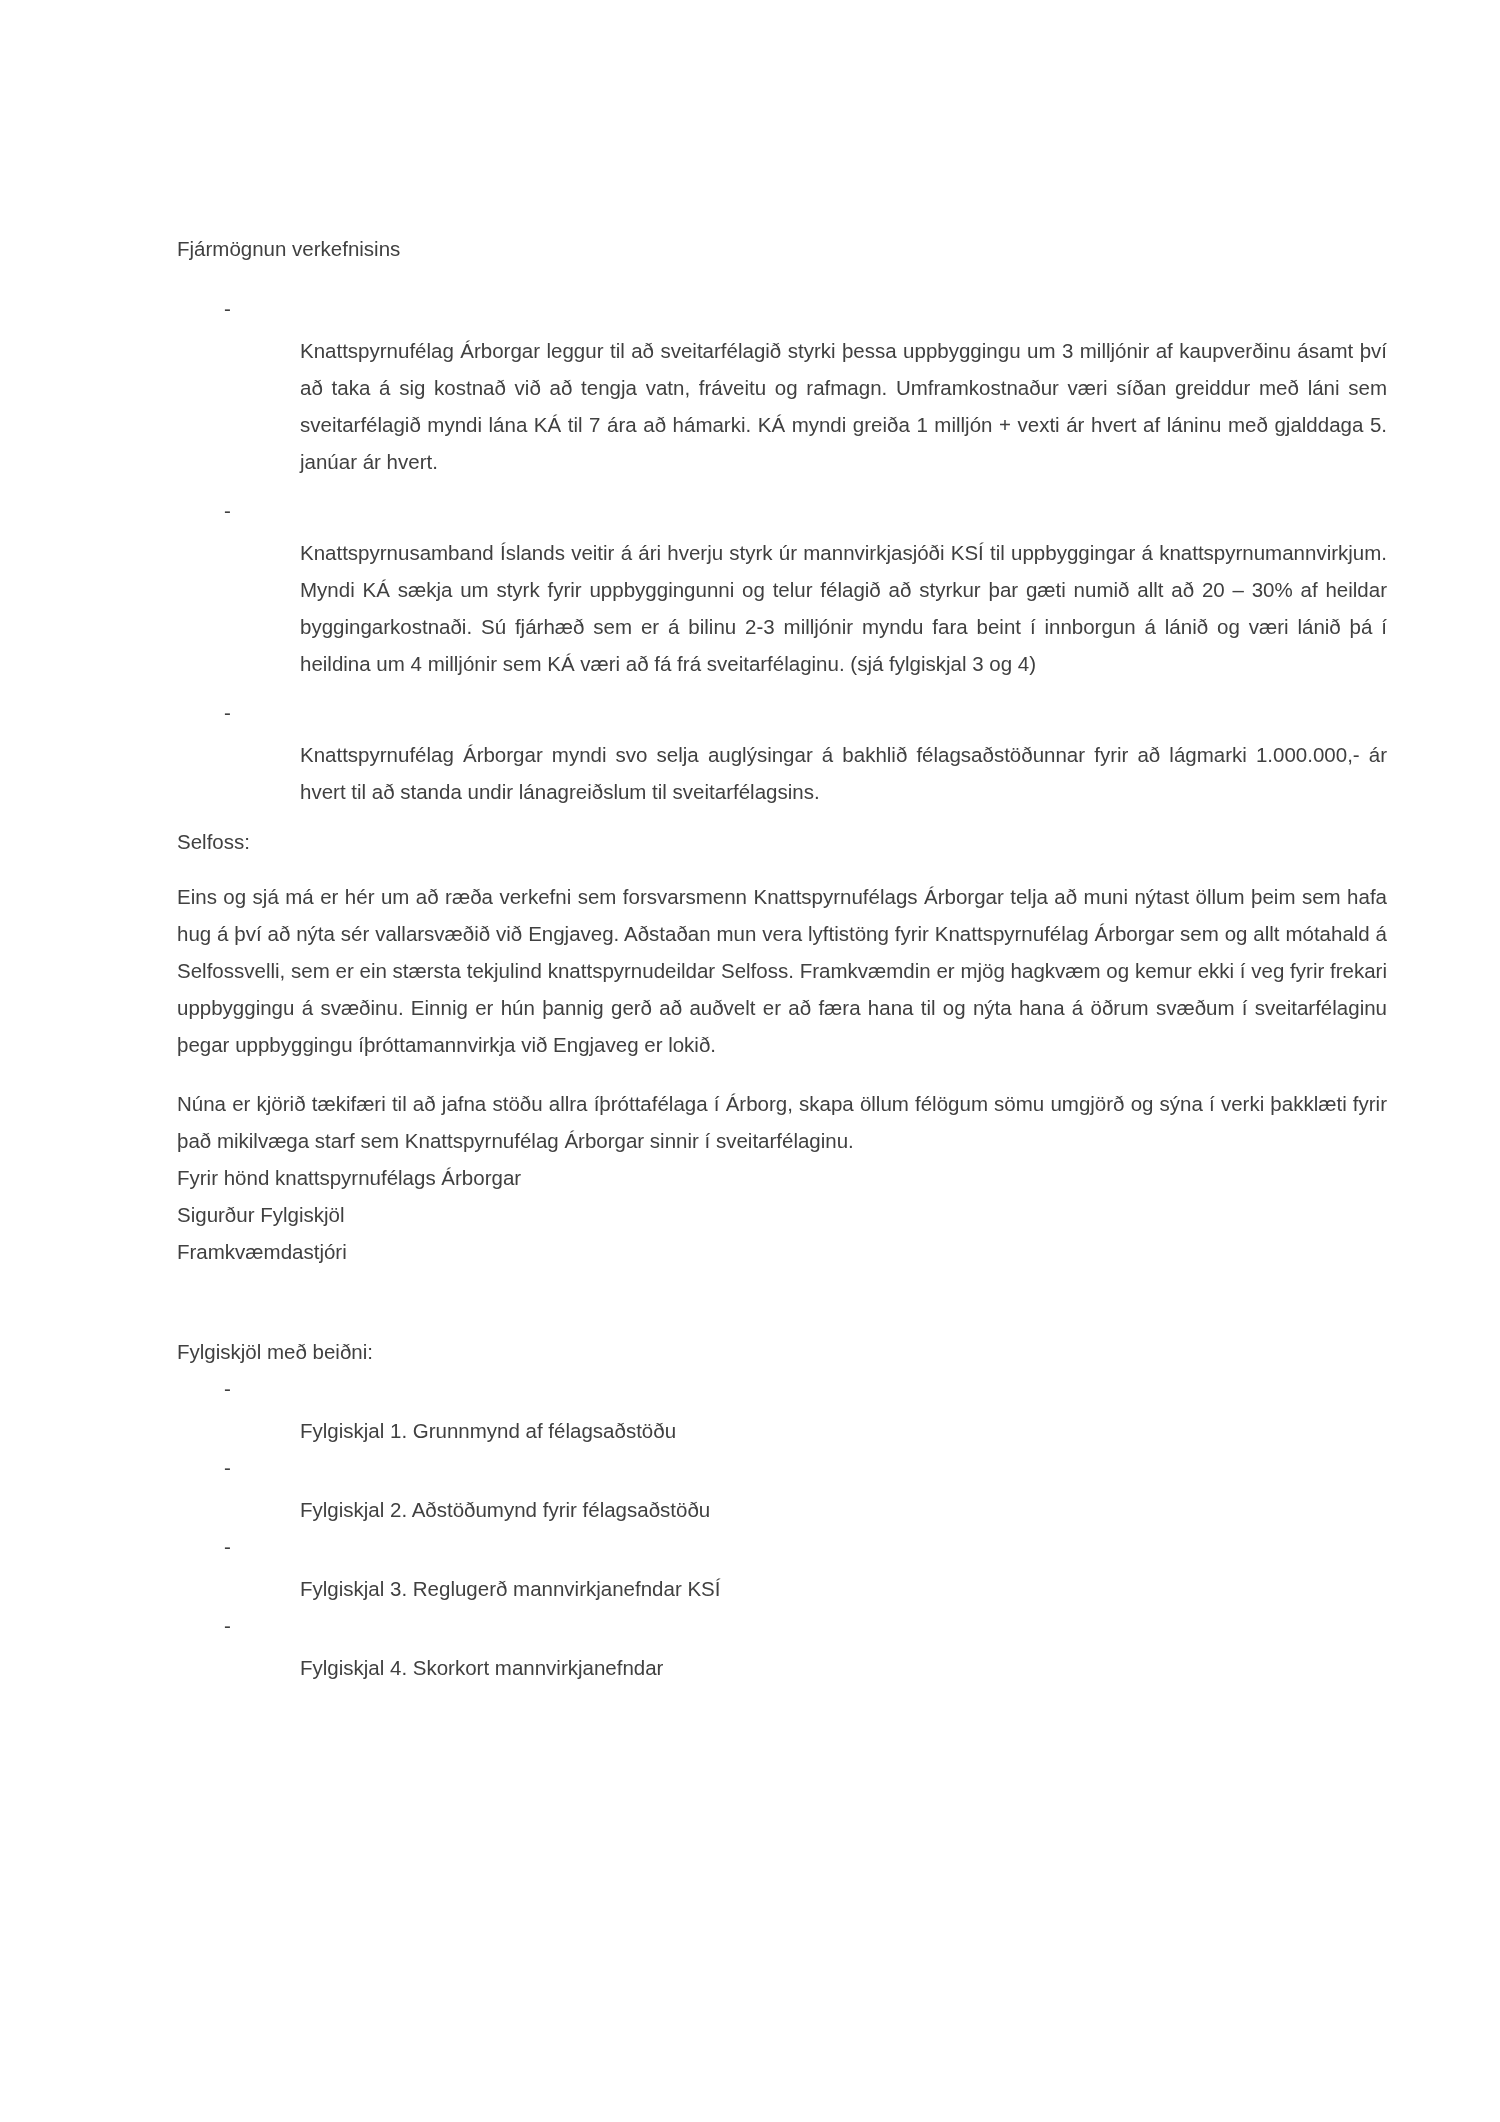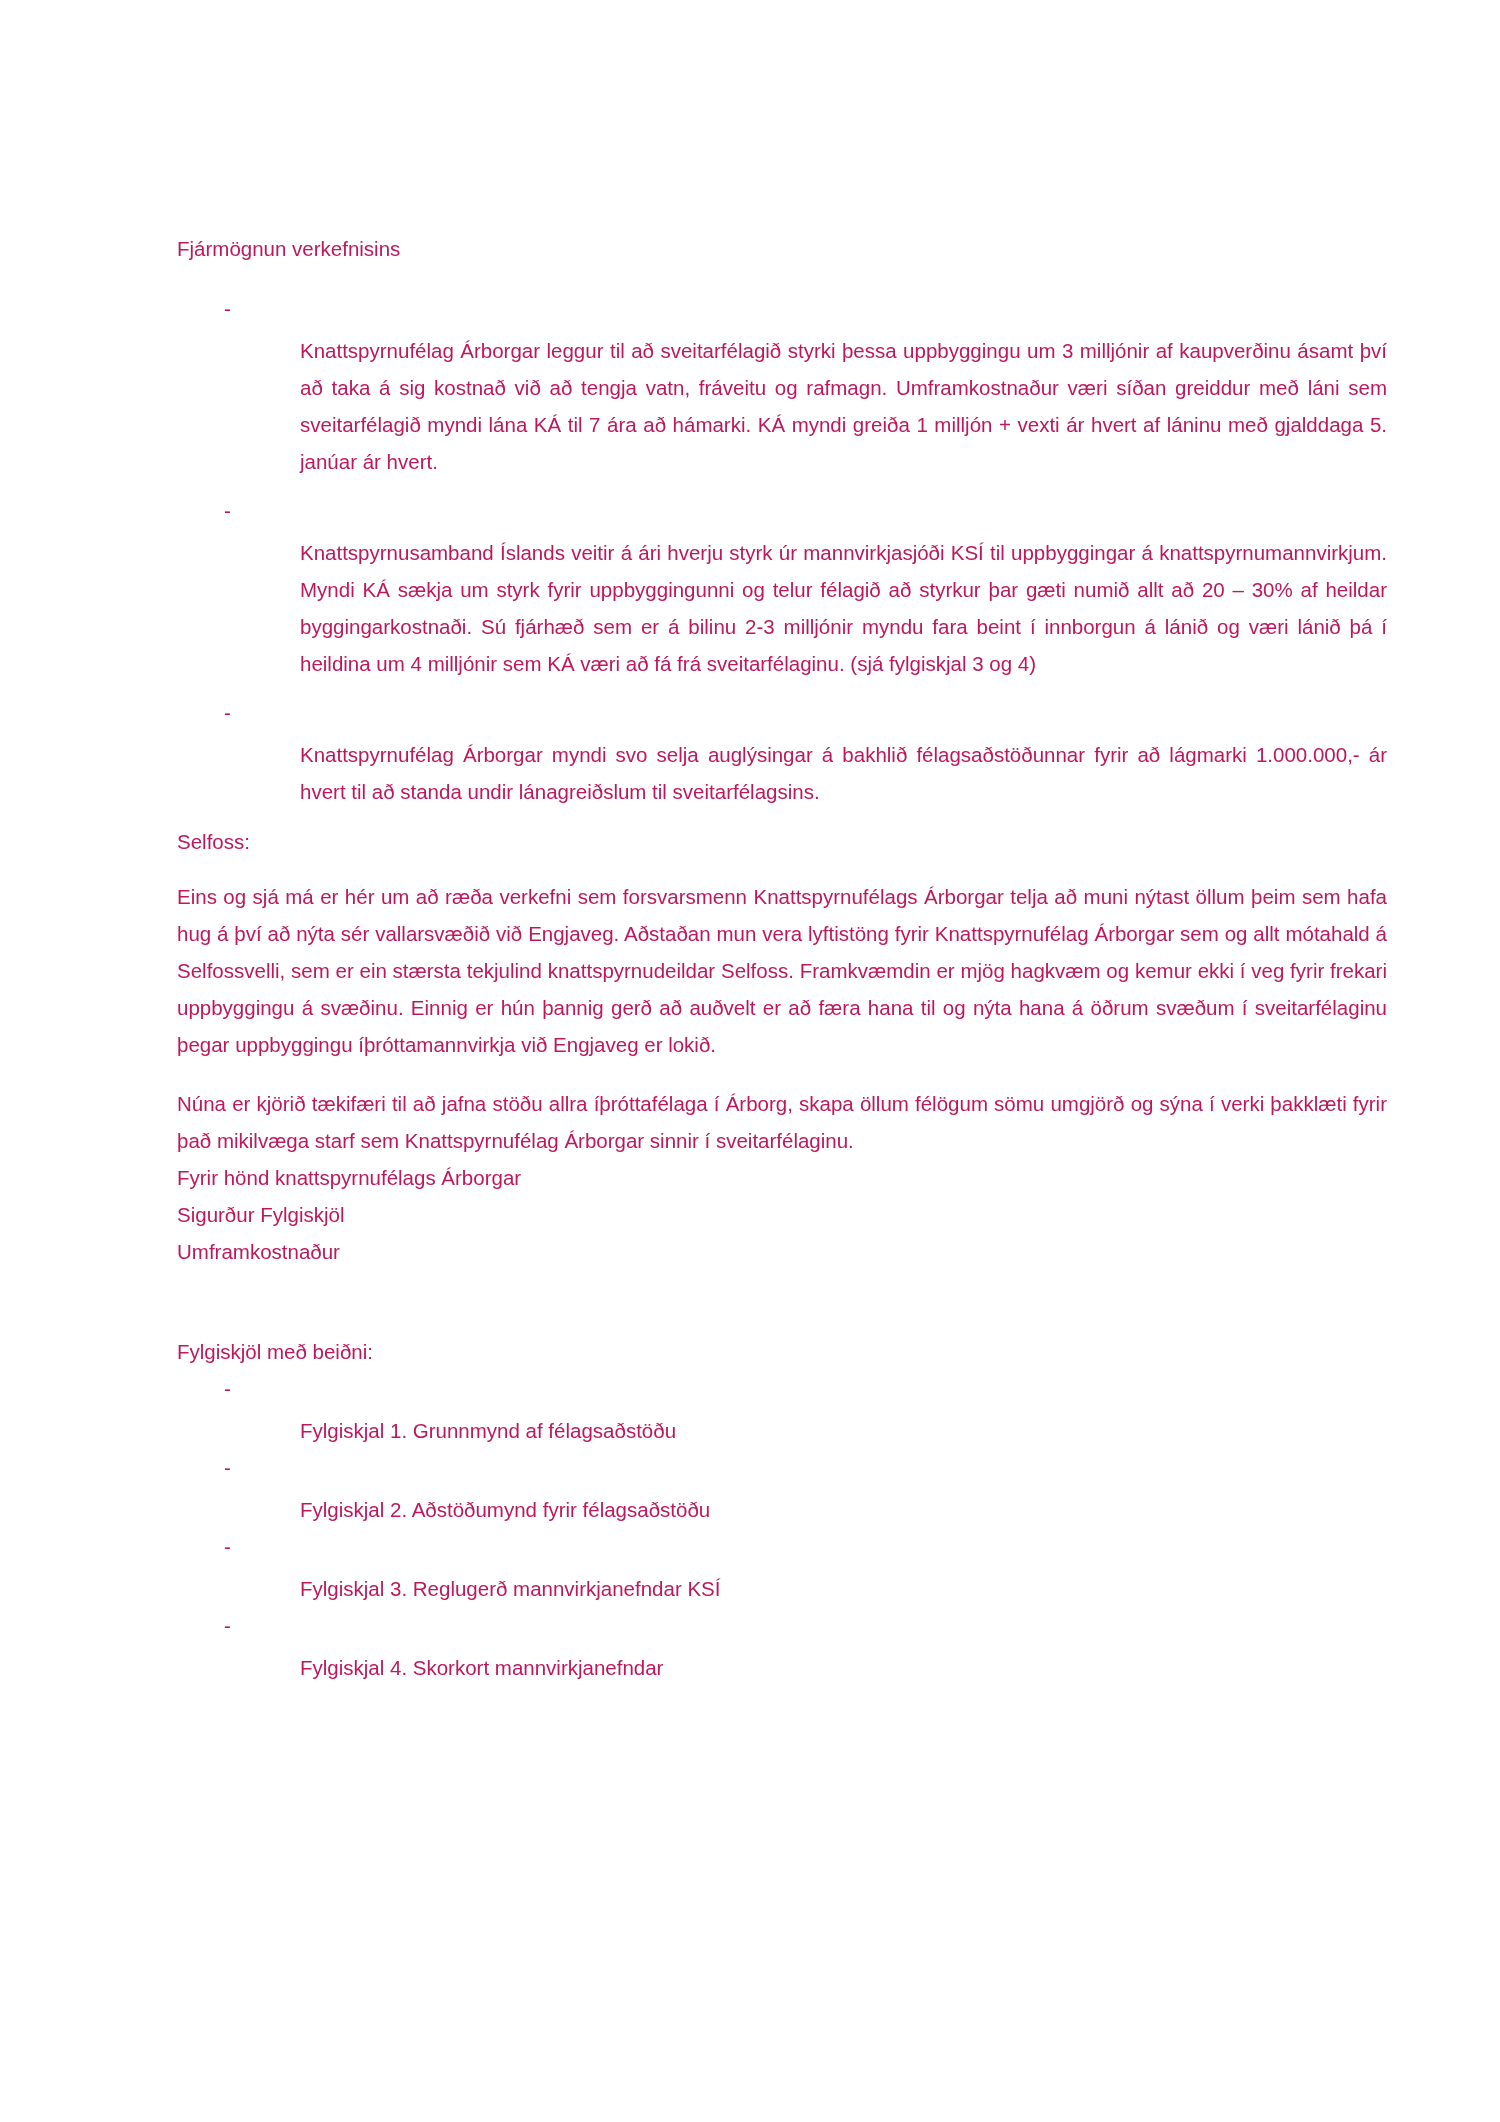--- a/index.html
+++ b/index.html
@@ -6,21 +6,21 @@
   .page {
     position: relative;
     width: 1500px;
     height: 2122px;
     box-sizing: border-box;
     background: #ffffff;
     padding: 230px 113px 0 177px;
     font-family: "Liberation Sans", "DejaVu Sans", sans-serif;
     font-size: 20.5px;
     line-height: 37px;
-    color: #be185d;
+    color: #404040;
   }
   .heading {
     font-size: inherit;
     font-weight: normal;
     margin: 0;
   }
   .mb-lg { margin-bottom: 23px; }
   .mb-md { margin-bottom: 18px; }
   .mb-none { margin-bottom: 0; }
   .para { margin: 0; }
@@ -77,21 +77,21 @@
 
   <h2 class="heading mb-md">Selfoss:</h2>
 
   <p class="para justify gap-para">Eins og sjá má er hér um að ræða verkefni sem forsvarsmenn Knattspyrnufélags Árborgar telja að muni nýtast öllum þeim sem hafa hug á því að nýta sér vallarsvæðið við Engjaveg. Aðstaðan mun vera lyftistöng fyrir Knattspyrnufélag Árborgar sem og allt mótahald á Selfossvelli, sem er ein stærsta tekjulind knattspyrnudeildar Selfoss. Framkvæmdin er mjög hagkvæm og kemur ekki í veg fyrir frekari uppbyggingu á svæðinu. Einnig er hún þannig gerð að auðvelt er að færa hana til og nýta hana á öðrum svæðum í sveitarfélaginu þegar uppbyggingu íþróttamannvirkja við Engjaveg er lokið.</p>
 
   <p class="para justify gap-after-body">Núna er kjörið tækifæri til að jafna stöðu allra íþróttafélaga í Árborg, skapa öllum félögum sömu umgjörð og sýna í verki þakklæti fyrir það mikilvæga starf sem Knattspyrnufélag Árborgar sinnir í sveitarfélaginu.</p>
 
   <p class="para mb-md">Fyrir hönd knattspyrnufélags Árborgar</p>
 
   <p class="para mb-none">Sigurður Fylgiskjöl</p>
-  <p class="para gap-sig">Umframkostnaður</p>
+  <p class="para gap-sig">Framkvæmdastjóri</p>
 
   <h2 class="heading mb-none">Fylgiskjöl með beiðni:</h2>
 
   <ul class="dash-list attach-list">
     <li class="dash-item">
       <span class="marker">-</span>
       <div class="li-text">Fylgiskjal 1. Grunnmynd af félagsaðstöðu</div>
     </li>
     <li class="dash-item">
       <span class="marker">-</span>

